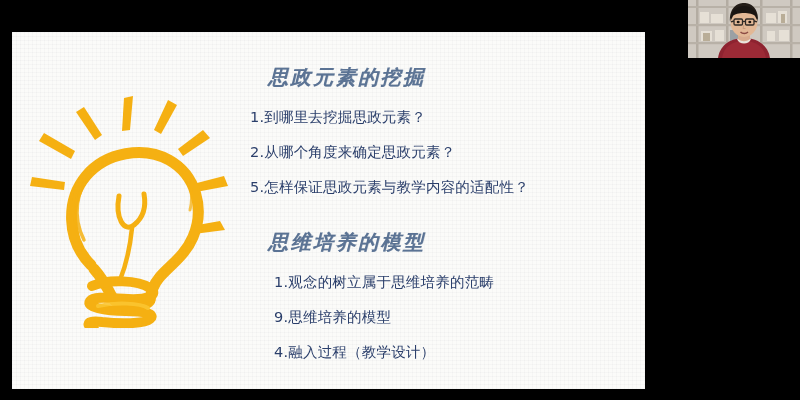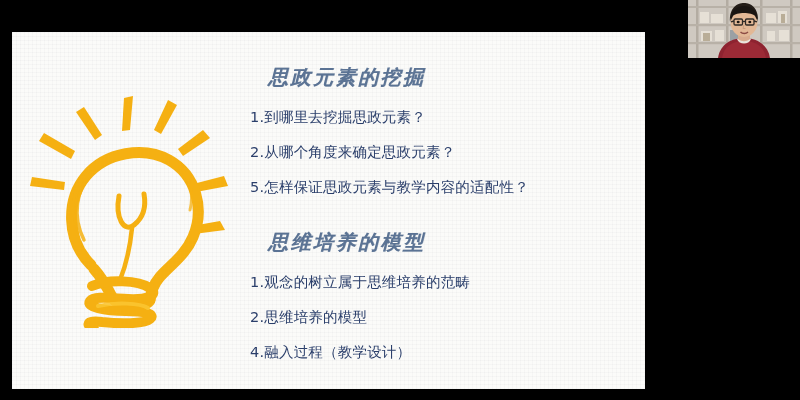--- a/index.html
+++ b/index.html
@@ -73,21 +73,21 @@
   .bullet-item {
     color: #2b3f6b;
     font-size: 14.5px;
     line-height: 34px;
     letter-spacing: 0.2px;
     white-space: nowrap;
     font-family: "DejaVu Sans", "Liberation Sans", sans-serif;
   }
 
   .sec1 .bullet-item { line-height: 35px; }
-  .sec2 .bullet-item { line-height: 35px; }
+  .sec2 .bullet-item { line-height: 35px; margin-left: 24px; }
 
   
   #webcam {
     position: absolute;
     left: 688px;
     top: 0px;
     width: 112px;
     height: 58px;
     overflow: hidden;
     background: #2a2620;
@@ -147,21 +147,21 @@
           <li class="bullet-item">1.到哪里去挖掘思政元素？</li>
           <li class="bullet-item">2.从哪个角度来确定思政元素？</li>
           <li class="bullet-item">5.怎样保证思政元素与教学内容的适配性？</li>
         </ul>
       </div>
 
       <div class="section sec2">
         <div class="section-heading">思维培养的模型</div>
         <ul class="bullet-list">
           <li class="bullet-item">1.观念的树立属于思维培养的范畴</li>
-          <li class="bullet-item">2.思维培养的模型</li>
+          <li class="bullet-item">9.思维培养的模型</li>
           <li class="bullet-item">4.融入过程（教学设计）</li>
         </ul>
       </div>
 
     </div>
   </div>
 
   <div id="webcam">
     <svg viewBox="0 0 112 58" xmlns="http://www.w3.org/2000/svg">
 

